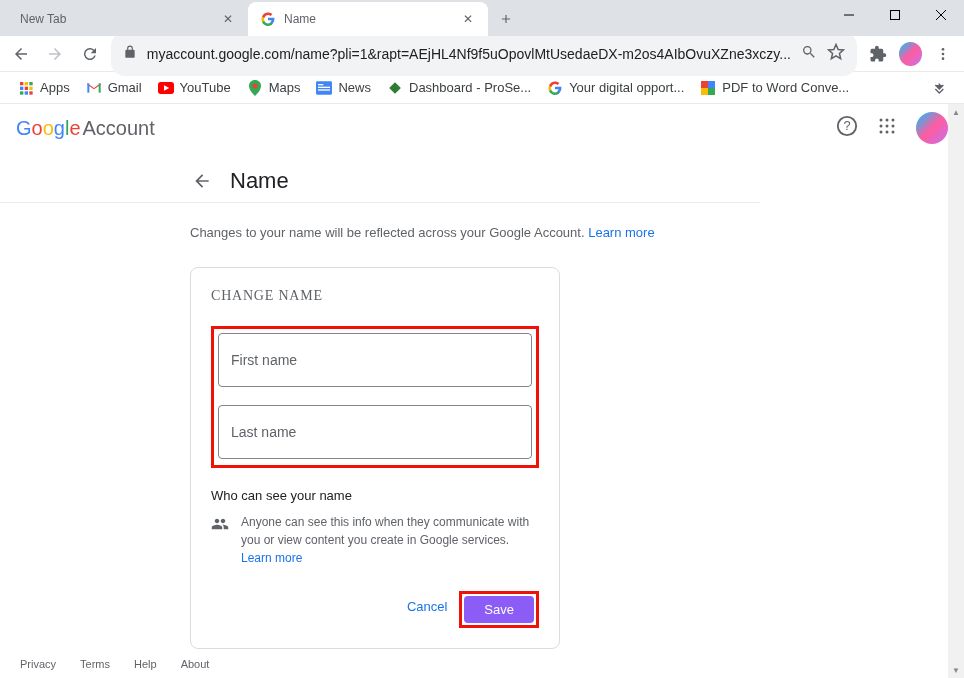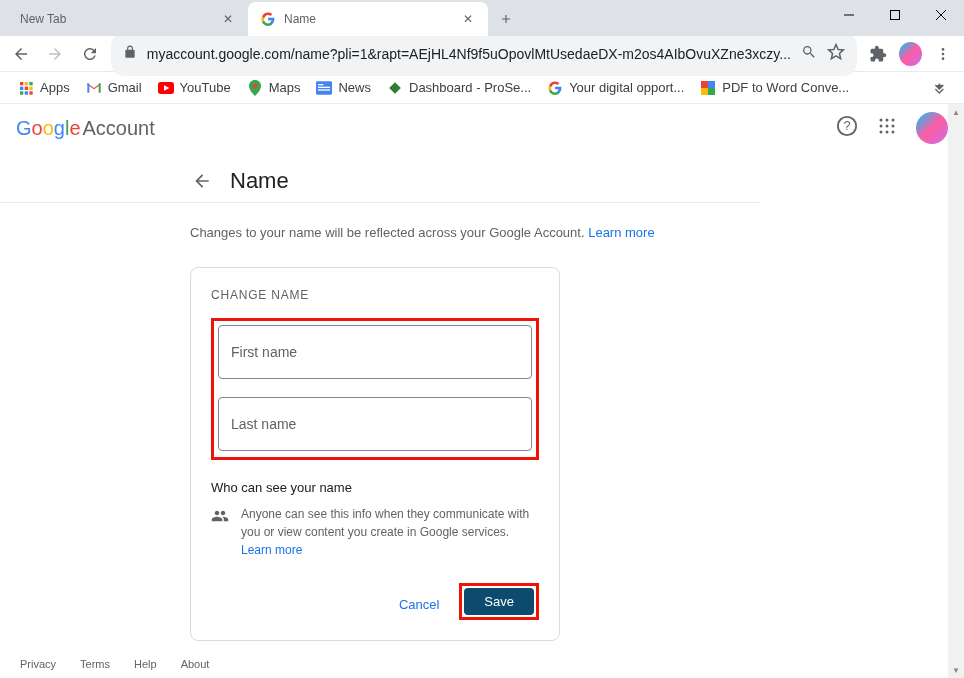--- a/index.html
+++ b/index.html
@@ -42,33 +42,33 @@
     
     .page { overflow-y: auto; height: calc(678px - 36px - 36px - 32px - 48px); }
     .page-inner { max-width: 700px; margin: 0 auto 0 190px; }
     .page-titlebar { display: flex; align-items: center; gap: 16px; padding: 16px 0 8px; border-bottom: 1px solid #e8eaed; margin-bottom: 20px; width: 760px; margin-left: -190px; padding-left: 190px; }
     .back-arrow { width: 24px; height: 24px; display: flex; align-items: center; justify-content: center; cursor: pointer; color: #5f6368; }
     .page-title { font-size: 22px; color: #202124; }
     .subtext { font-size: 13px; color: #5f6368; margin-bottom: 24px; line-height: 1.5; }
     .link { color: #1a73e8; cursor: pointer; }
     
     .card { border: 1px solid #dadce0; border-radius: 8px; padding: 20px; width: 370px; }
-    .card-section-title { font-size: 12px; letter-spacing: 0.8px; color: #5f6368; text-transform: uppercase; margin-bottom: 16px; }
+    .card-section-title { font-size: 14px; letter-spacing: 0.8px; color: #5f6368; text-transform: uppercase; margin-bottom: 22px; font-family: Liberation Serif, serif; }
     .inputs-highlight { border: 3px solid #ef1207; padding: 4px 4px 6px; margin-bottom: 20px; }
     .tfield { margin-bottom: 18px; }
     .tfield:last-child { margin-bottom: 0; }
     .tfield input { width: 100%; height: 54px; border: 1px solid #80868b; border-radius: 4px; padding: 0 12px; font-size: 14px; outline: none; }
     .tfield input::placeholder { color: #5f6368; }
     .q-title { font-size: 13px; font-weight: 500; color: #202124; margin-bottom: 10px; }
     .info-row { display: flex; gap: 12px; font-size: 12px; color: #5f6368; line-height: 1.5; }
     .info-ico { width: 18px; flex-shrink: 0; display: flex; justify-content: center; padding-top: 2px; }
-    .actions { display: flex; justify-content: flex-end; gap: 8px; margin-top: 24px; align-items: flex-end; }
+    .actions { display: flex; justify-content: flex-end; gap: 0; margin-top: 24px; align-items: flex-start; }
     .btn-cancel { color: #1a73e8; font-size: 13px; font-weight: 500; padding: 8px 12px; cursor: pointer; }
     .btn-save-hl { border: 3px solid #ef1207; padding: 2px; }
-    .btn-save { background: #0c4a6e; color: #fff; font-size: 13px; font-weight: 500; padding: 6px 20px; border-radius: 4px; cursor: pointer; border: none; }
+    .btn-save { background: #8b5cf6; color: #fff; font-size: 13px; font-weight: 500; padding: 6px 20px; border-radius: 4px; cursor: pointer; border: none; }
     
     .footer { position: absolute; bottom: 8px; left: 20px; display: flex; gap: 24px; font-size: 11px; color: #5f6368; }
     .footer span { cursor: pointer; }
     
     .scrollbar { position: absolute; right: 0; top: 104px; width: 16px; height: calc(678px - 104px); background: #f1f1f1; }
     .scrollbar-thumb-top { position: absolute; top: 0; width: 100%; height: 16px; display: flex; align-items: center; justify-content: center; color: #888; font-size: 8px; }
     .scrollbar-thumb-bot { position: absolute; bottom: 0; width: 100%; height: 16px; display: flex; align-items: center; justify-content: center; color: #888; font-size: 8px; }
   </style>
 </head>
 <body>

